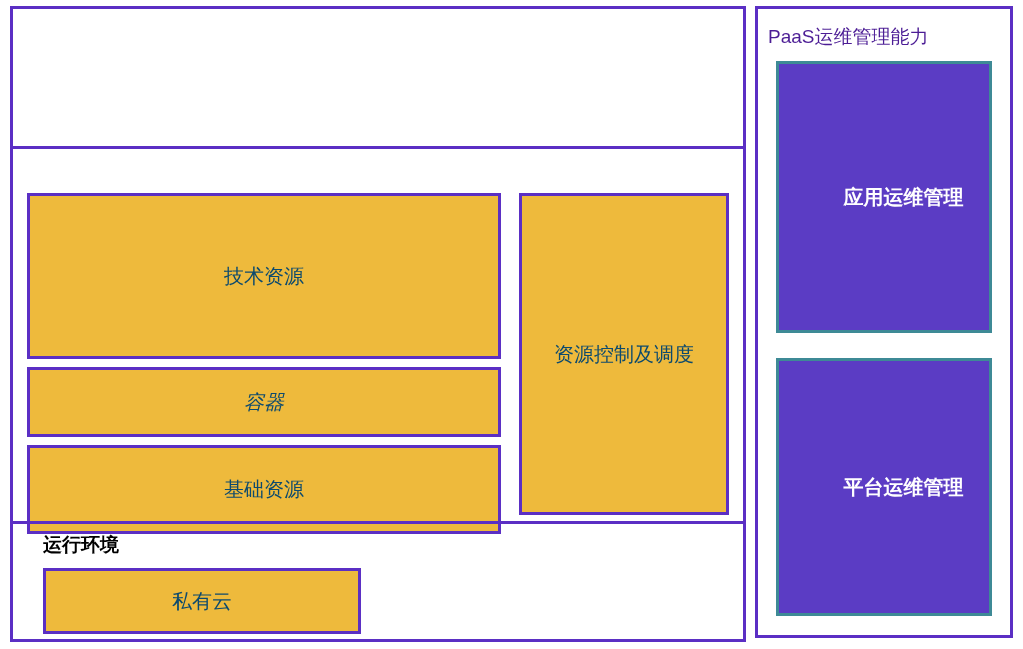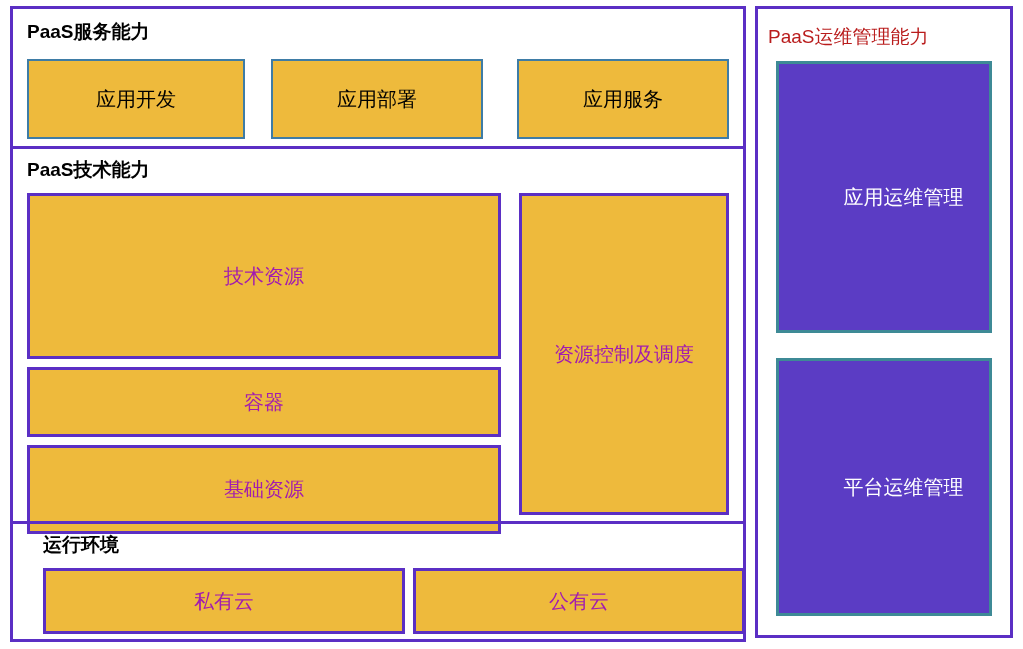--- a/index.html
+++ b/index.html
@@ -64,21 +64,21 @@
     font-weight: bold;
     color: #000000;
     letter-spacing: 0px;
     white-space: nowrap;
   }
 
   .panel-title {
     position: absolute;
     font-size: 19px;
     font-weight: normal;
-    color: #b91c1c;
+    color: #4c1d95;
     white-space: nowrap;
   }
 
   
   .box {
     position: absolute;
     box-sizing: border-box;
     display: flex;
     align-items: center;
     justify-content: center;
@@ -90,88 +90,69 @@
 
   .box-gold-teal {
     background: #EEBA3C;
     border: 2px solid #3E7CA6;
     color: #000000;
   }
 
   .box-gold-purple {
     background: #EEBA3C;
     border: 3px solid #5B2FC4;
-    color: #a21caf;
+    color: #0c4a6e;
   }
 
   .box-purple-teal {
     background: #5B3CC4;
     border: 3px solid #3E8A96;
     color: #FFFFFF;
-    font-weight: normal;
+    font-weight: bold;
     padding-left: 45px;
   }
 </style>
 </head>
 <body>
 
 <div id="diagram-root">
 
   <div id="left-panel" class="panel">
 
-    <div class="section" style="top:0; height:137px;">
-      <div class="section-title" style="left:14px; top:10px;">PaaS服务能力</div>
-
-      <div class="box box-gold-teal" style="left:14px; top:50px; width:218px; height:80px;">
-        <span>应用开发</span>
-      </div>
-
-      <div class="box box-gold-teal" style="left:258px; top:50px; width:212px; height:80px;">
-        <span>应用部署</span>
-      </div>
-
-      <div class="box box-gold-teal" style="left:504px; top:50px; width:212px; height:80px;">
-        <span>应用服务</span>
-      </div>
-    </div>
 
     <div class="section-divider" style="top:137px;"></div>
 
     <div class="section" style="top:140px; height:372px;">
-      <div class="section-title" style="left:14px; top:8px;">PaaS技术能力</div>
 
       <div class="box box-gold-purple" style="left:14px; top:44px; width:474px; height:166px;">
         <span>技术资源</span>
       </div>
 
-      <div class="box box-gold-purple" style="left:14px; top:218px; width:474px; height:70px;">
+      <div class="box box-gold-purple" style="left:14px; top:218px; width:474px; height:70px;font-style:italic;">
         <span>容器</span>
       </div>
 
       <div class="box box-gold-purple" style="left:14px; top:296px; width:474px; height:89px;">
         <span>基础资源</span>
       </div>
 
       <div class="box box-gold-purple" style="left:506px; top:44px; width:210px; height:322px; padding:0 22px;">
         <span>资源控制及调度</span>
       </div>
     </div>
 
     <div class="section-divider" style="top:512px;"></div>
 
     <div class="section" style="top:515px; height:115px;margin-left:16px;">
       <div class="section-title" style="left:14px; top:8px;">运行环境</div>
 
-      <div class="box box-gold-purple" style="left:14px; top:44px; width:362px; height:66px;">
+      <div class="box box-gold-purple" style="left:14px; top:44px; width:318px; height:66px;">
         <span>私有云</span>
       </div>
 
-      <div class="box box-gold-purple" style="left:384px; top:44px; width:332px; height:66px;">
-        <span>公有云</span>
-      </div>
     </div>
 
   </div>
 
   <div id="right-panel" class="panel">
 
     <div class="panel-title" style="left:10px; top:15px;">PaaS运维管理能力</div>
 
     <div class="box box-purple-teal" style="left:18px; top:52px; width:216px; height:272px;">
       <span>应用运维管理</span>

